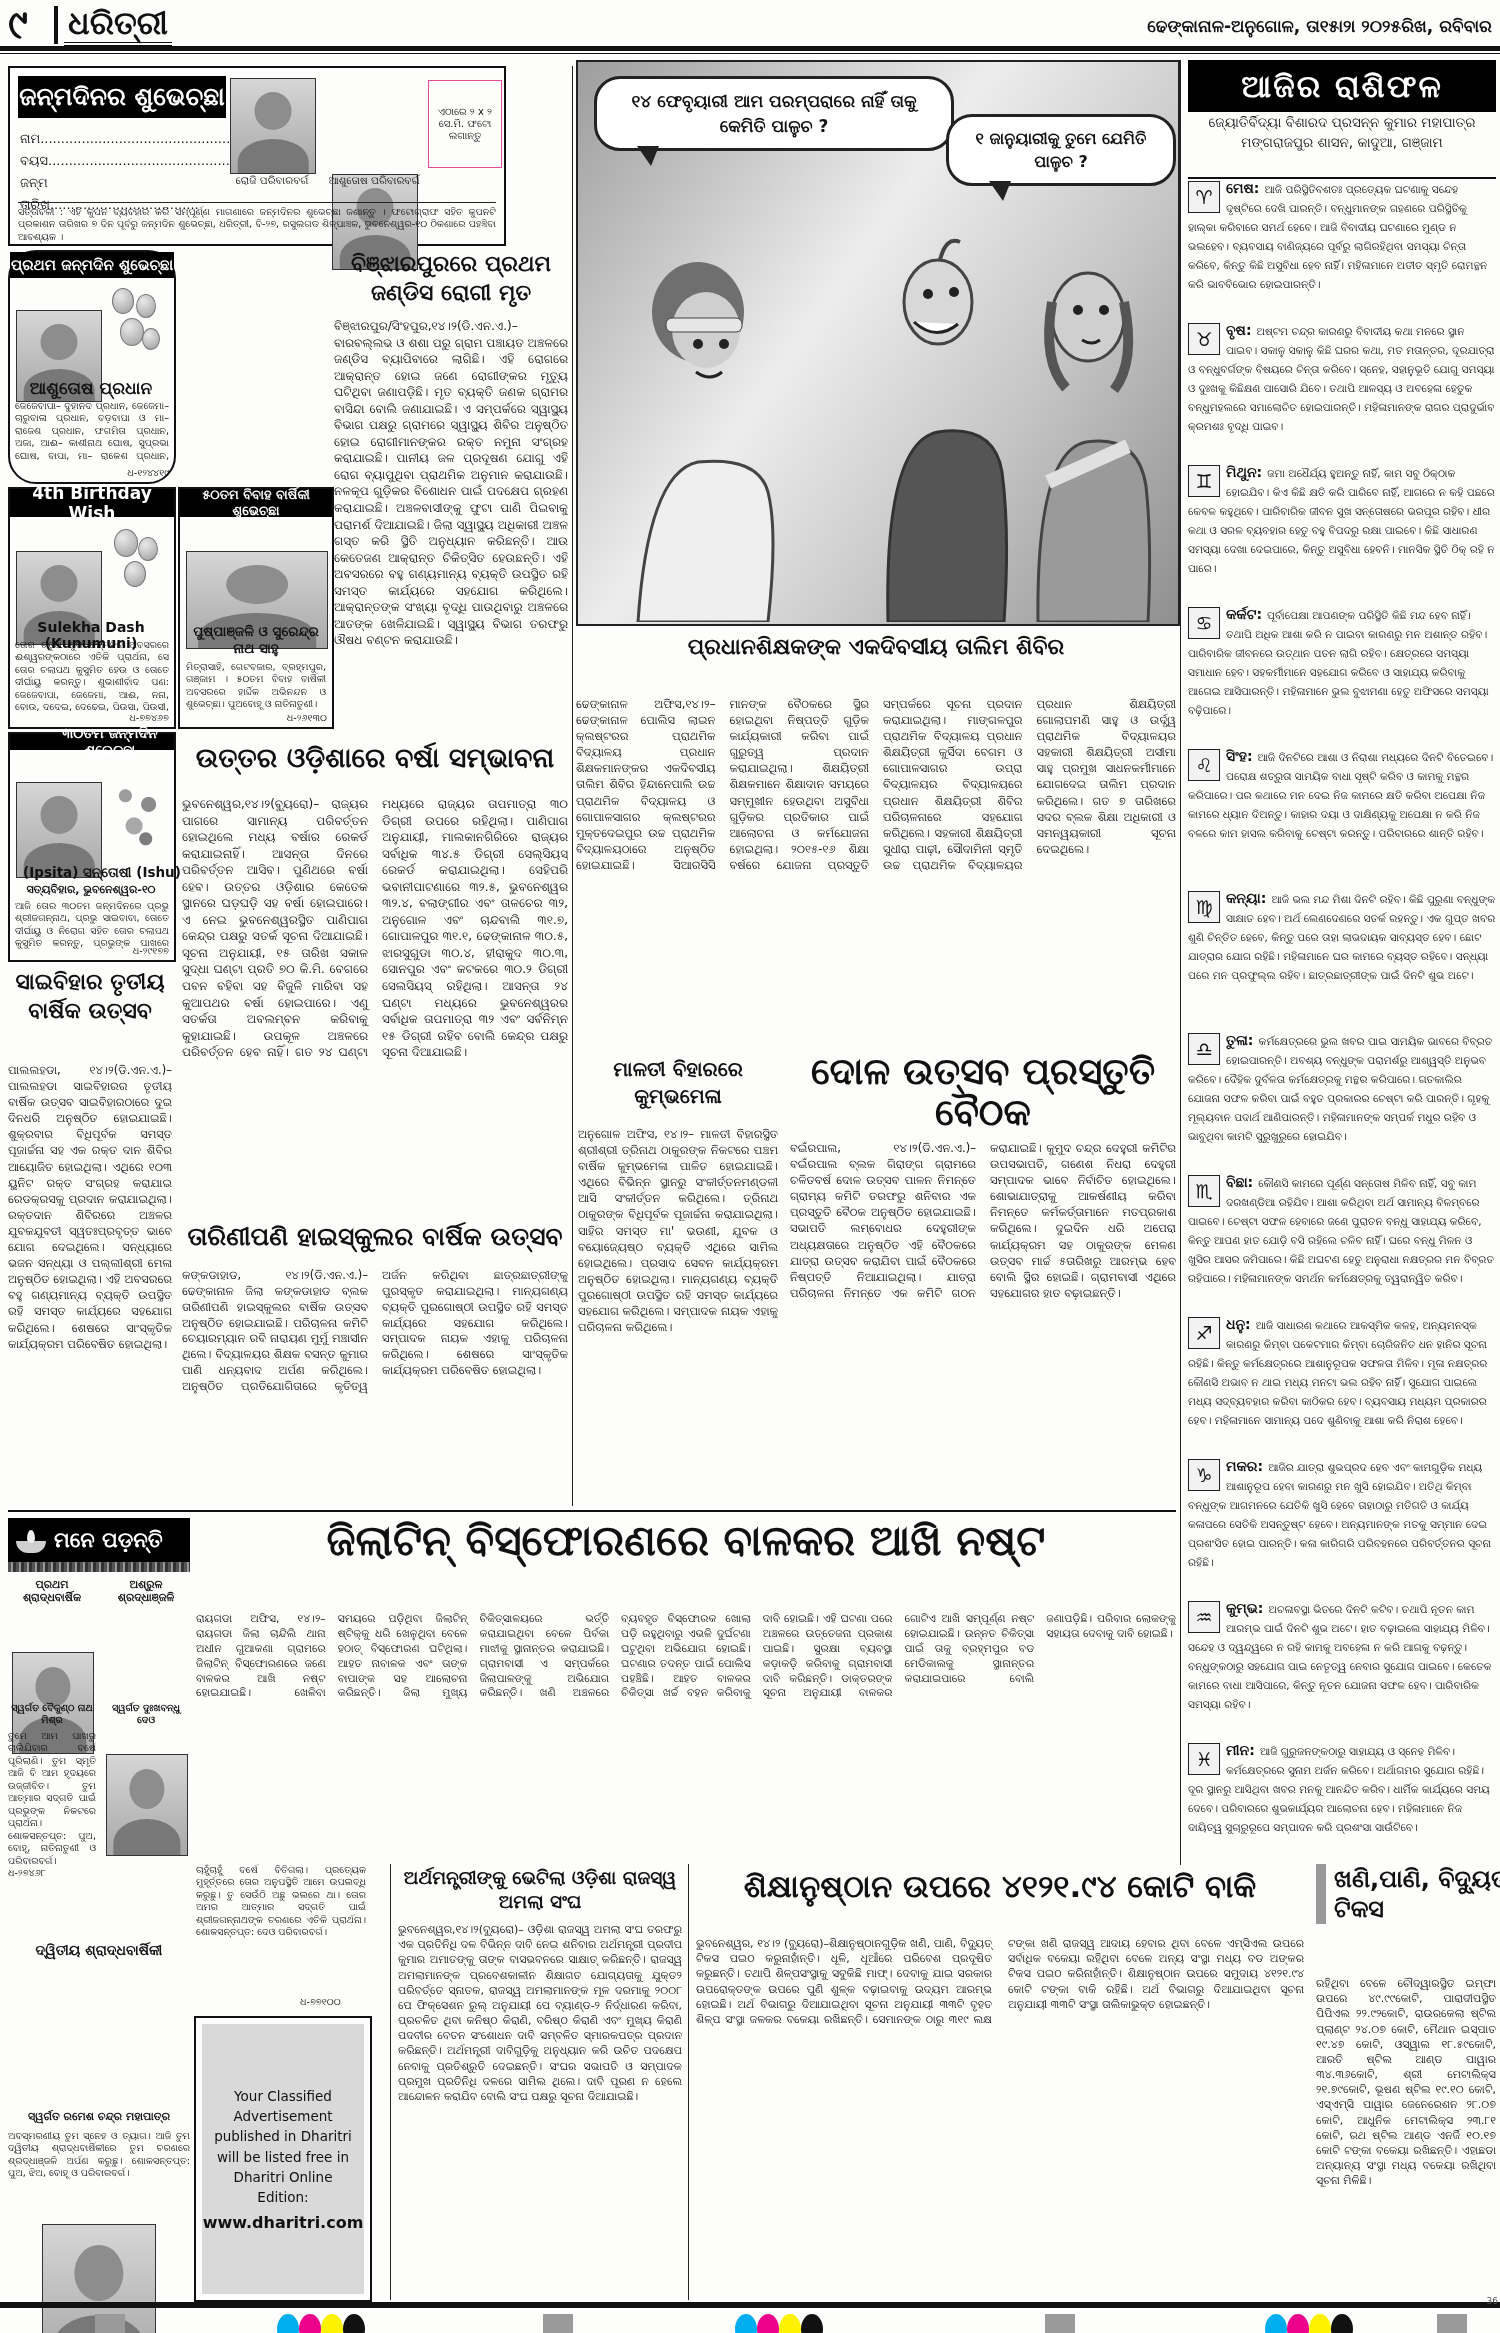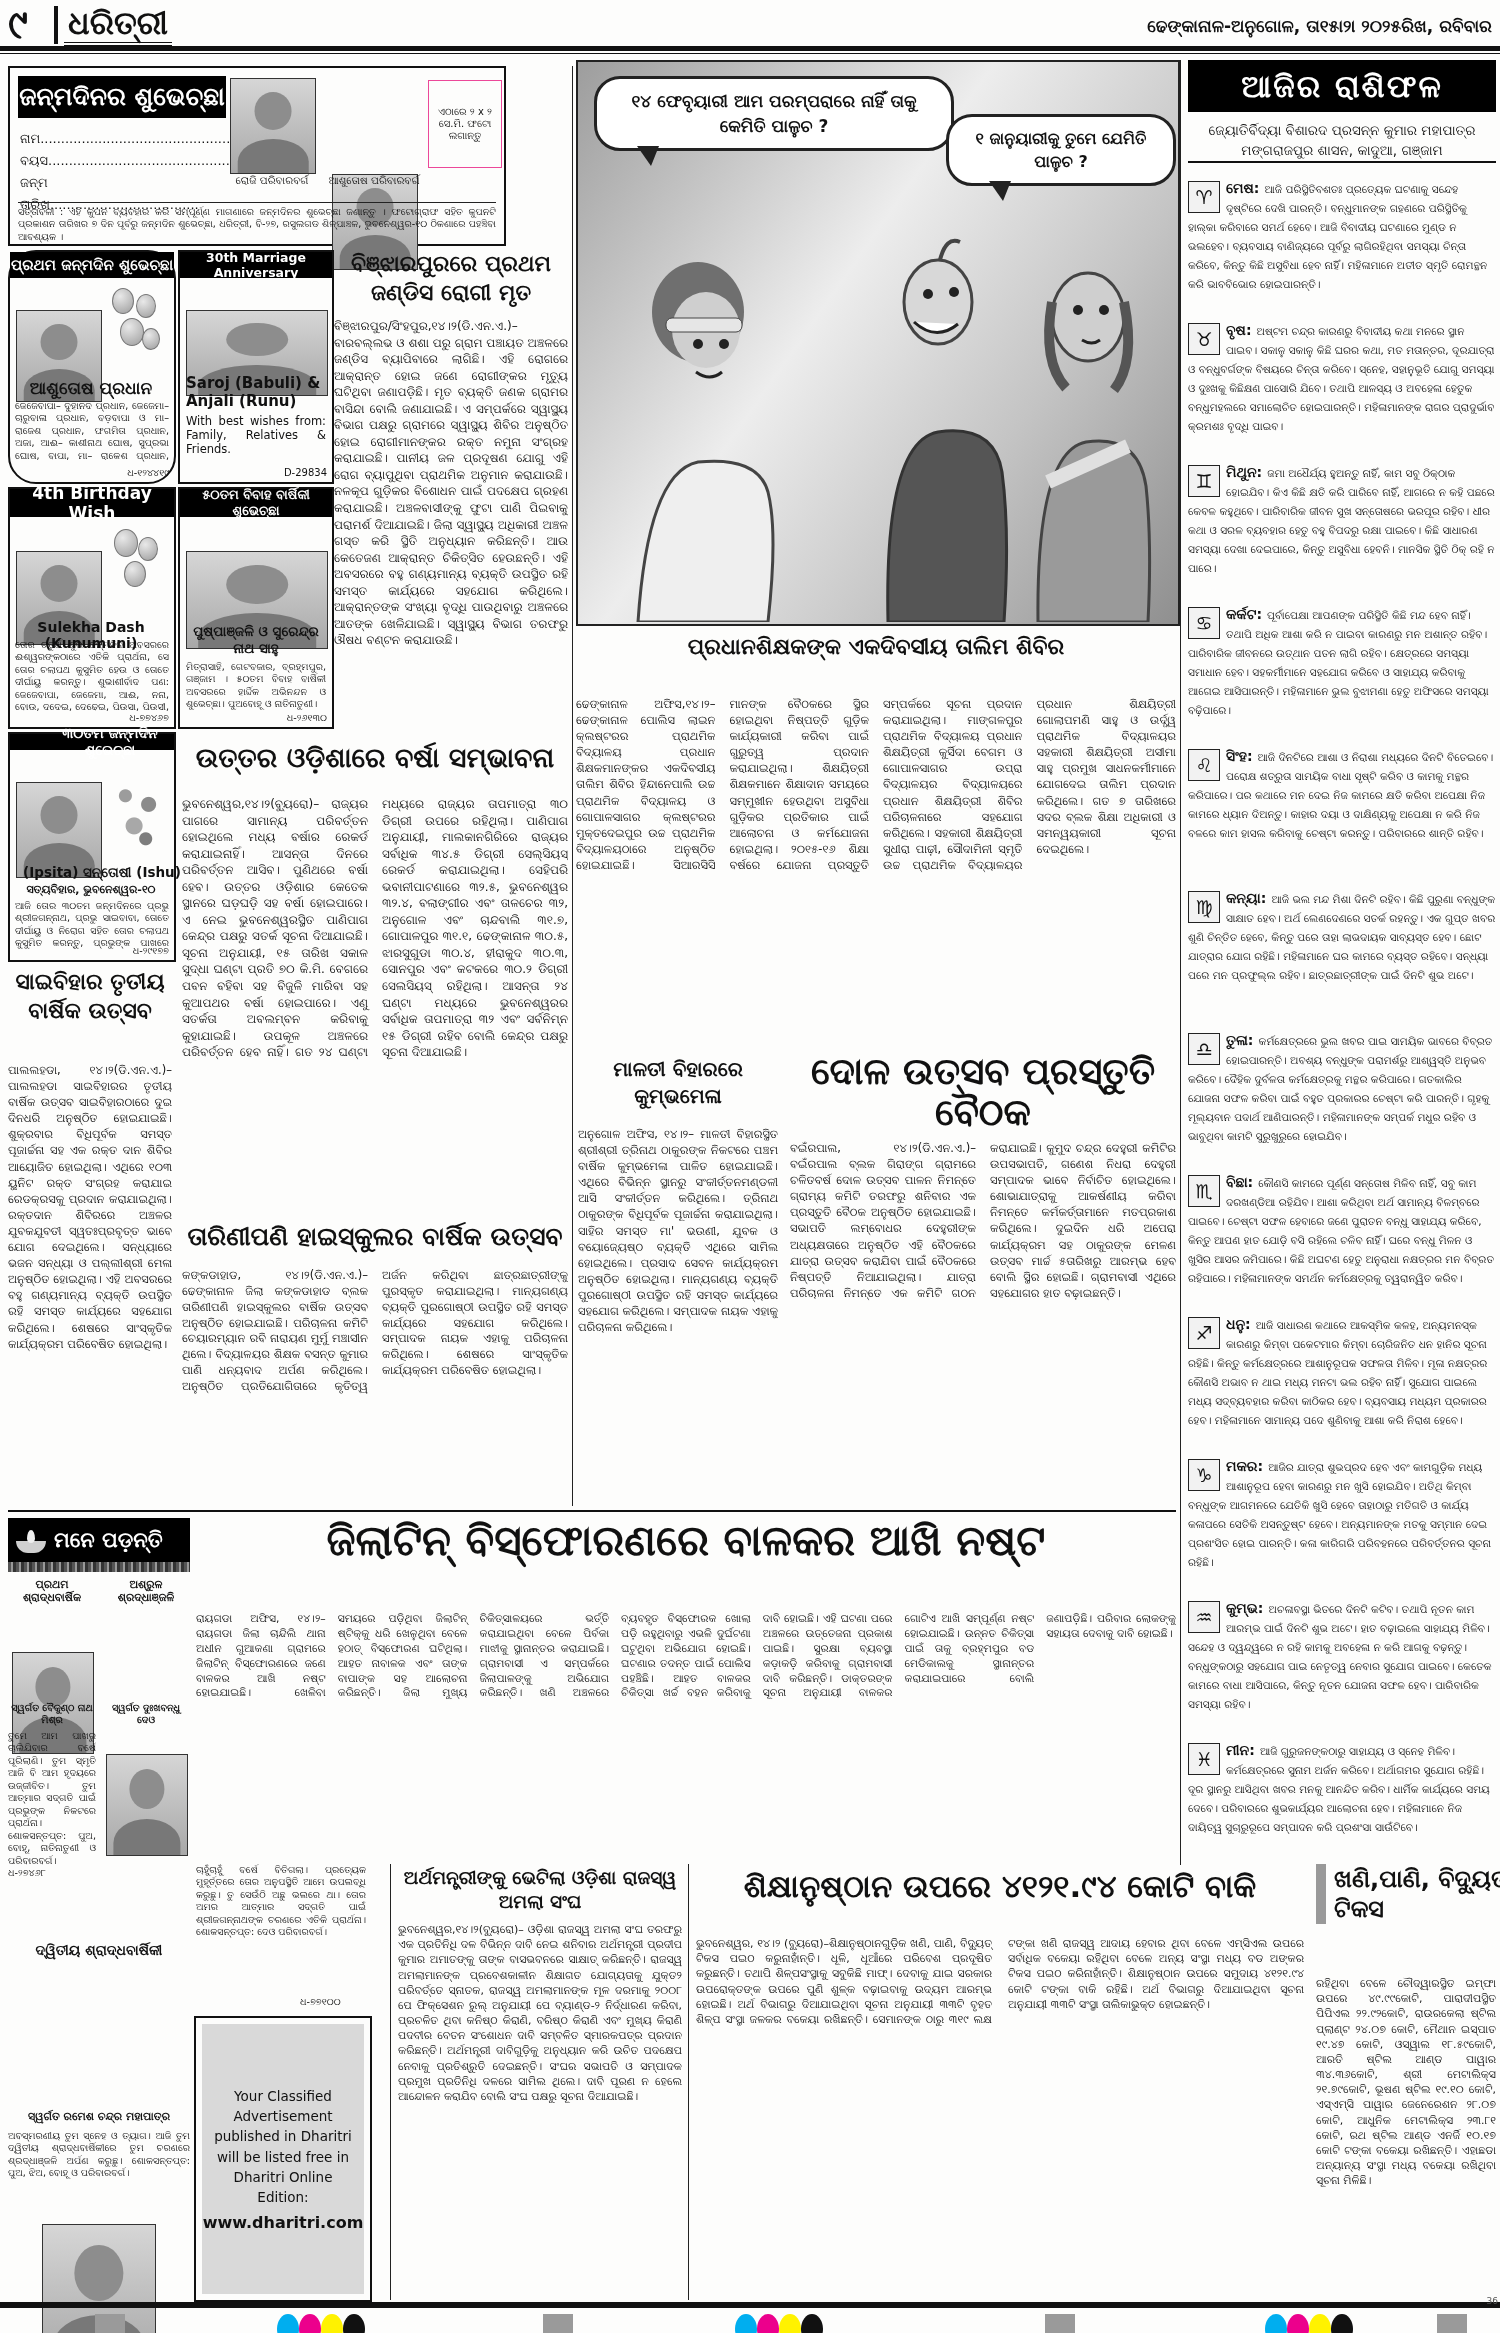--- a/index.html
+++ b/index.html
@@ -71,27 +71,20 @@
       <span style="left:6px;top:4px;width:20px;height:24px;"></span>
       <span style="left:30px;top:10px;width:18px;height:22px;"></span>
       <span style="left:14px;top:34px;width:22px;height:26px;"></span>
       <span style="left:36px;top:44px;width:16px;height:20px;"></span>
     </div>
     <div class="abs c b" style="left:2px;top:126px;width:158px;font-size:17px;">ଆଶୁତୋଷ ପ୍ରଧାନ</div>
     <div class="abs j smalltxt" style="left:5px;top:148px;width:154px;height:64px;">ଜେଜେବାପା– ଦୁହାନଦ ପ୍ରଧାନ, ଜେଜେମା– ଚାରୁବାଳା ପ୍ରଧାନ, ବଡ଼ବାପା ଓ ମା– ରାଜେଶ ପ୍ରଧାନ, ଫଗମିତା ପ୍ରଧାନ, ଅଜା, ଆଈ– କାଶୀନାଥ ଘୋଷ, ସୁପ୍ରଭା ଘୋଷ, ବାପା, ମା– ରାକେଶ ପ୍ରଧାନ, ଶୁଭଶ୍ରୀ ପ୍ରଧାନ, ଭାଇ ଓ ଭଉଣୀ– ସୁଭାଷ ପ୍ରଧାନ, କରିନା ପ୍ରଧାନ, ବନ୍ଧୁ, ପରିବାରବର୍ଗଙ୍କ ଶୁଭେଚ୍ଛା।</div>
     <div class="abs smalltxt" style="right:5px;bottom:3px;">ଧ-୧୨୪୪୧୯</div>
   </div>
 
-  <div class="abs box" style="left:178px;top:250px;width:152px;height:230px;">
-    <div class="bar" style="height:26px;font-size:12.5px;">30th Marriage Anniversary</div>
-    <div class="photo abs" style="left:6px;top:32px;width:140px;height:84px;"></div>
-    <div class="abs b" style="left:6px;top:122px;width:140px;font-size:15px;line-height:1.2;">Saroj (Babuli) &amp; Anjali (Runu)</div>
-    <div class="abs j" style="left:6px;top:162px;width:140px;height:46px;font-size:11.5px;">With best wishes from: Family, Relatives &amp; Friends.</div>
-    <div class="abs" style="right:5px;bottom:4px;font-size:10px;">D-29834</div>
-  </div>
 
   <div class="abs c b" style="left:334px;top:250px;width:234px;font-size:22px;line-height:1.3;">ବିଞ୍ଝାରପୁରରେ ପ୍ରଥମ ଜଣ୍ଡିସ ରୋଗୀ ମୃତ</div>
   <div class="abs j" style="left:334px;top:318px;width:234px;height:420px;font-size:12px;line-height:1.38;">ବିଞ୍ଝାରପୁର/ସିଂହପୁର,୧୪।୨(ଡି.ଏନ.ଏ.)– ବାରବଲ୍ଲଭ ଓ ଶଶା ପରୁ ଗ୍ରାମ ପଞ୍ଚାୟତ ଅଞ୍ଚଳରେ ଜଣ୍ଡିସ ବ୍ୟାପିବାରେ ଲାଗିଛି। ଏହି ରୋଗରେ ଆକ୍ରାନ୍ତ ହୋଇ ଜଣେ ରୋଗୀଙ୍କର ମୃତ୍ୟୁ ଘଟିଥିବା ଜଣାପଡ଼ିଛି। ମୃତ ବ୍ୟକ୍ତି ଜଣକ ଗ୍ରାମର ବାସିନ୍ଦା ବୋଲି ଜଣାଯାଇଛି। ଏ ସମ୍ପର୍କରେ ସ୍ୱାସ୍ଥ୍ୟ ବିଭାଗ ପକ୍ଷରୁ ଗ୍ରାମରେ ସ୍ୱାସ୍ଥ୍ୟ ଶିବିର ଅନୁଷ୍ଠିତ ହୋଇ ରୋଗୀମାନଙ୍କର ରକ୍ତ ନମୁନା ସଂଗ୍ରହ କରାଯାଇଛି। ପାନୀୟ ଜଳ ପ୍ରଦୂଷଣ ଯୋଗୁ ଏହି ରୋଗ ବ୍ୟାପୁଥିବା ପ୍ରାଥମିକ ଅନୁମାନ କରାଯାଉଛି। ନଳକୂପ ଗୁଡ଼ିକର ବିଶୋଧନ ପାଇଁ ପଦକ୍ଷେପ ଗ୍ରହଣ କରାଯାଇଛି। ଅଞ୍ଚଳବାସୀଙ୍କୁ ଫୁଟା ପାଣି ପିଇବାକୁ ପରାମର୍ଶ ଦିଆଯାଇଛି। ଜିଲା ସ୍ୱାସ୍ଥ୍ୟ ଅଧିକାରୀ ଅଞ୍ଚଳ ଗସ୍ତ କରି ସ୍ଥିତି ଅନୁଧ୍ୟାନ କରିଛନ୍ତି। ଆଉ କେତେଜଣ ଆକ୍ରାନ୍ତ ଚିକିତ୍ସିତ ହେଉଛନ୍ତି। ଏହି ଅବସରରେ ବହୁ ଗଣ୍ୟମାନ୍ୟ ବ୍ୟକ୍ତି ଉପସ୍ଥିତ ରହି ସମସ୍ତ କାର୍ଯ୍ୟରେ ସହଯୋଗ କରିଥିଲେ। ଆକ୍ରାନ୍ତଙ୍କ ସଂଖ୍ୟା ବୃଦ୍ଧି ପାଉଥିବାରୁ ଅଞ୍ଚଳରେ ଆତଙ୍କ ଖେଳିଯାଇଛି। ସ୍ୱାସ୍ଥ୍ୟ ବିଭାଗ ତରଫରୁ ଔଷଧ ବଣ୍ଟନ କରାଯାଉଛି।</div>
 
   <div class="abs box" style="left:8px;top:487px;width:164px;height:238px;">
     <div class="bar" style="height:28px;font-size:17px;">4th Birthday Wish</div>
     <div class="photo abs" style="left:6px;top:34px;width:84px;height:92px;"></div>
     <div class="abs balloons" style="left:96px;top:34px;width:62px;height:92px;">
       <span style="left:8px;top:6px;width:22px;height:26px;"></span>
       <span style="left:32px;top:14px;width:18px;height:22px;"></span>
@@ -168,21 +161,21 @@
   <div class="abs j" style="left:576px;top:696px;width:600px;height:344px;font-size:11.5px;line-height:1.4;column-count:4;column-gap:14px;">ଢେଙ୍କାନାଳ ଅଫିସ,୧୪।୨– ଢେଙ୍କାନାଳ ପୋଲିସ ଲାଇନ କ୍ଲଷ୍ଟରର ପ୍ରାଥମିକ ବିଦ୍ୟାଳୟ ପ୍ରଧାନ ଶିକ୍ଷକମାନଙ୍କର ଏକଦିବସୀୟ ତାଲିମ ଶିବିର ହିନ୍ଦାନେପାଲି ଉଚ୍ଚ ପ୍ରାଥମିକ ବିଦ୍ୟାଳୟ ଓ ଗୋପାଳସାଗର କ୍ଲଷ୍ଟରର ମୁକ୍ତଦେଇପୁର ଉଚ୍ଚ ପ୍ରାଥମିକ ବିଦ୍ୟାଳୟଠାରେ ଅନୁଷ୍ଠିତ ହୋଇଯାଇଛି। ସିଆରସିସି ମାନଙ୍କ ବୈଠକରେ ସ୍ଥିର ହୋଇଥିବା ନିଷ୍ପତ୍ତି ଗୁଡ଼ିକ କାର୍ଯ୍ୟକାରୀ କରିବା ପାଇଁ ଗୁରୁତ୍ୱ ପ୍ରଦାନ କରାଯାଇଥିଲା। ଶିକ୍ଷୟିତ୍ରୀ ଶିକ୍ଷକମାନେ ଶିକ୍ଷାଦାନ ସମୟରେ ସମ୍ମୁଖୀନ ହେଉଥିବା ଅସୁବିଧା ଗୁଡ଼ିକର ପ୍ରତିକାର ପାଇଁ ଆଲୋଚନା ଓ କର୍ମଯୋଜନା ହୋଇଥିଲା। ୨୦୧୫-୧୬ ଶିକ୍ଷା ବର୍ଷରେ ଯୋଜନା ପ୍ରସ୍ତୁତି ସମ୍ପର୍କରେ ସୂଚନା ପ୍ରଦାନ କରାଯାଇଥିଲା। ମାଙ୍ଗଳପୁର ପ୍ରାଥମିକ ବିଦ୍ୟାଳୟ ପ୍ରଧାନ ଶିକ୍ଷୟିତ୍ରୀ କୁର୍ସିଦା ବେଗମ ଓ ଗୋପାଳସାଗର ଉପ୍ରା ବିଦ୍ୟାଳୟର ବିଦ୍ୟାଳୟରେ ପ୍ରଧାନ ଶିକ୍ଷୟିତ୍ରୀ ଶିବିର ପରିଚାଳନାରେ ସହଯୋଗ କରିଥିଲେ। ସହକାରୀ ଶିକ୍ଷୟିତ୍ରୀ ସୁଧୀରା ପାଢ଼ୀ, ସୌଦାମିନୀ ସ୍ମୃତି ଉଚ୍ଚ ପ୍ରାଥମିକ ବିଦ୍ୟାଳୟର ପ୍ରଧାନ ଶିକ୍ଷୟିତ୍ରୀ ଗୋଲାପମଣି ସାହୁ ଓ ଉର୍ଦ୍ଧ୍ୱ ପ୍ରାଥମିକ ବିଦ୍ୟାଳୟର ସହକାରୀ ଶିକ୍ଷୟିତ୍ରୀ ଅସୀମା ସାହୁ ପ୍ରମୁଖ ସାଧନକର୍ମୀମାନେ ଯୋଗଦେଇ ତାଲିମ ପ୍ରଦାନ କରିଥିଲେ। ଗତ ୭ ତାରିଖରେ ସଦର ବ୍ଲକ ଶିକ୍ଷା ଅଧିକାରୀ ଓ ସମନ୍ୱୟକାରୀ ସୂଚନା ଦେଇଥିଲେ।</div>
 
   <div class="abs c b" style="left:578px;top:1056px;width:200px;font-size:20px;line-height:1.35;">ମାଳତୀ ବିହାରରେ କୁମ୍ଭମେଳା</div>
   <div class="abs j" style="left:578px;top:1126px;width:200px;height:382px;font-size:11.5px;line-height:1.4;">ଅନୁଗୋଳ ଅଫିସ, ୧୪।୨– ମାଳତୀ ବିହାରସ୍ଥିତ ଶ୍ରୀଶ୍ରୀ ତ୍ରିନାଥ ଠାକୁରଙ୍କ ନିକଟରେ ପଞ୍ଚମ ବାର୍ଷିକ କୁମ୍ଭମେଳା ପାଳିତ ହୋଇଯାଇଛି। ଏଥିରେ ବିଭିନ୍ନ ସ୍ଥାନରୁ ସଂକୀର୍ତ୍ତନମଣ୍ଡଳୀ ଆସି ସଂକୀର୍ତ୍ତନ କରିଥିଲେ। ତ୍ରିନାଥ ଠାକୁରଙ୍କ ବିଧିପୂର୍ବକ ପୂଜାର୍ଚ୍ଚନା କରାଯାଇଥିଲା। ସାହିର ସମସ୍ତ ମା' ଭଉଣୀ, ଯୁବକ ଓ ବୟୋଜ୍ୟେଷ୍ଠ ବ୍ୟକ୍ତି ଏଥିରେ ସାମିଲ ହୋଇଥିଲେ। ପ୍ରସାଦ ସେବନ କାର୍ଯ୍ୟକ୍ରମ ଅନୁଷ୍ଠିତ ହୋଇଥିଲା। ମାନ୍ୟଗଣ୍ୟ ବ୍ୟକ୍ତି ପୁରଗୋଷ୍ଠୀ ଉପସ୍ଥିତ ରହି ସମସ୍ତ କାର୍ଯ୍ୟରେ ସହଯୋଗ କରିଥିଲେ। ସମ୍ପାଦକ ନାୟକ ଏହାକୁ ପରିଚାଳନା କରିଥିଲେ।</div>
 
   <div class="abs c b" style="left:790px;top:1052px;width:386px;font-size:37px;line-height:1.1;">ଦୋଳ ଉତ୍ସବ ପ୍ରସ୍ତୁତି ବୈଠକ</div>
   <div class="abs j" style="left:790px;top:1140px;width:386px;height:368px;font-size:11.5px;line-height:1.4;column-count:2;column-gap:14px;">ବଇଁରପାଲ, ୧୪।୨(ଡି.ଏନ.ଏ.)– ବଇଁରପାଲ ବ୍ଲକ ଗିରାଙ୍ଗ ଗ୍ରାମରେ ଚଳିତବର୍ଷ ଦୋଳ ଉତ୍ସବ ପାଳନ ନିମନ୍ତେ ଗ୍ରାମ୍ୟ କମିଟି ତରଫରୁ ଶନିବାର ଏକ ପ୍ରସ୍ତୁତି ବୈଠକ ଅନୁଷ୍ଠିତ ହୋଇଯାଇଛି। ସଭାପତି ଲମ୍ବୋଧର ଦେହୁରୀଙ୍କ ଅଧ୍ୟକ୍ଷତାରେ ଅନୁଷ୍ଠିତ ଏହି ବୈଠକରେ ଯାତ୍ରା ଉତ୍ସବ କରାଯିବା ପାଇଁ ବୈଠକରେ ନିଷ୍ପତ୍ତି ନିଆଯାଇଥିଲା। ଯାତ୍ରା ପରିଚାଳନା ନିମନ୍ତେ ଏକ କମିଟି ଗଠନ କରାଯାଇଛି। କୁମୁଦ ଚନ୍ଦ୍ର ଦେହୁରୀ କମିଟିର ଉପସଭାପତି, ଗଣେଶ ନିଧରା ଦେହୁରୀ ସମ୍ପାଦକ ଭାବେ ନିର୍ବାଚିତ ହୋଇଥିଲେ। ଶୋଭାଯାତ୍ରାକୁ ଆକର୍ଷଣୀୟ କରିବା ନିମନ୍ତେ କର୍ମକର୍ତ୍ତାମାନେ ମତପ୍ରକାଶ କରିଥିଲେ। ଦୁଇଦିନ ଧରି ଅପେରା କାର୍ଯ୍ୟକ୍ରମ ସହ ଠାକୁରଙ୍କ ମେଳଣ ଉତ୍ସବ ମାର୍ଚ୍ଚ ୫ତାରିଖରୁ ଆରମ୍ଭ ହେବ ବୋଲି ସ୍ଥିର ହୋଇଛି। ଗ୍ରାମବାସୀ ଏଥିରେ ସହଯୋଗର ହାତ ବଢ଼ାଇଛନ୍ତି।</div>
 
   <div class="abs rule-v" style="left:1180px;top:60px;height:1805px;"></div>
   <div class="bar abs" style="left:1188px;top:60px;width:308px;height:52px;font-size:31px;letter-spacing:2px;">ଆଜିର ରାଶିଫଳ</div>
-  <div class="abs c" style="left:1188px;top:120px;width:308px;font-size:13.5px;line-height:1.5;border-bottom:2px solid #111;padding-bottom:0;">
+  <div class="abs c" style="left:1188px;top:112px;width:308px;font-size:13.5px;line-height:1.5;border-bottom:2px solid #111;padding-bottom:24px;">
     <div>ଜ୍ୟୋତିର୍ବିଦ୍ୟା ବିଶାରଦ ପ୍ରସନ୍ନ କୁମାର ମହାପାତ୍ର</div>
     <div>ମଙ୍ଗରାଜପୁର ଶାସନ, କାଦୁଆ, ଗଞ୍ଜାମ</div>
   </div>
   <div class="abs" style="left:1188px;top:178px;width:308px;height:1682px;overflow:hidden;">
     <div class="sign" style="min-height:136px;">
       <span class="sign-icon">♈</span>
       <span class="sign-name">ମେଷ:</span>
       <span class="sign-text j">ଆଜି ପରିସ୍ଥିତିବଶତଃ ପ୍ରତ୍ୟେକ ଘଟଣାକୁ ସନ୍ଦେହ ଦୃଷ୍ଟିରେ ଦେଖି ପାରନ୍ତି। ବନ୍ଧୁମାନଙ୍କ ଗହଣରେ ପରିସ୍ଥିତିକୁ ହାଲ୍‌କା କରିବାରେ ସମର୍ଥ ହେବେ। ଆଜି ବିବାଦୀୟ ଘଟଣାରେ ମୁଣ୍ଡ ନ ଭଲହେବ। ବ୍ୟବସାୟ ବାଣିଜ୍ୟରେ ପୂର୍ବରୁ ଲାଗିରହିଥିବା ସମସ୍ୟା ଚିନ୍ତା କରିବେ, କିନ୍ତୁ କିଛି ଅସୁବିଧା ହେବ ନାହିଁ। ମହିଳାମାନେ ଅତୀତ ସ୍ମୃତି ରୋମନ୍ଥନ କରି ଭାବବିଭୋର ହୋଇପାରନ୍ତି।</span>
     </div>
     <div class="sign" style="min-height:136px;">

